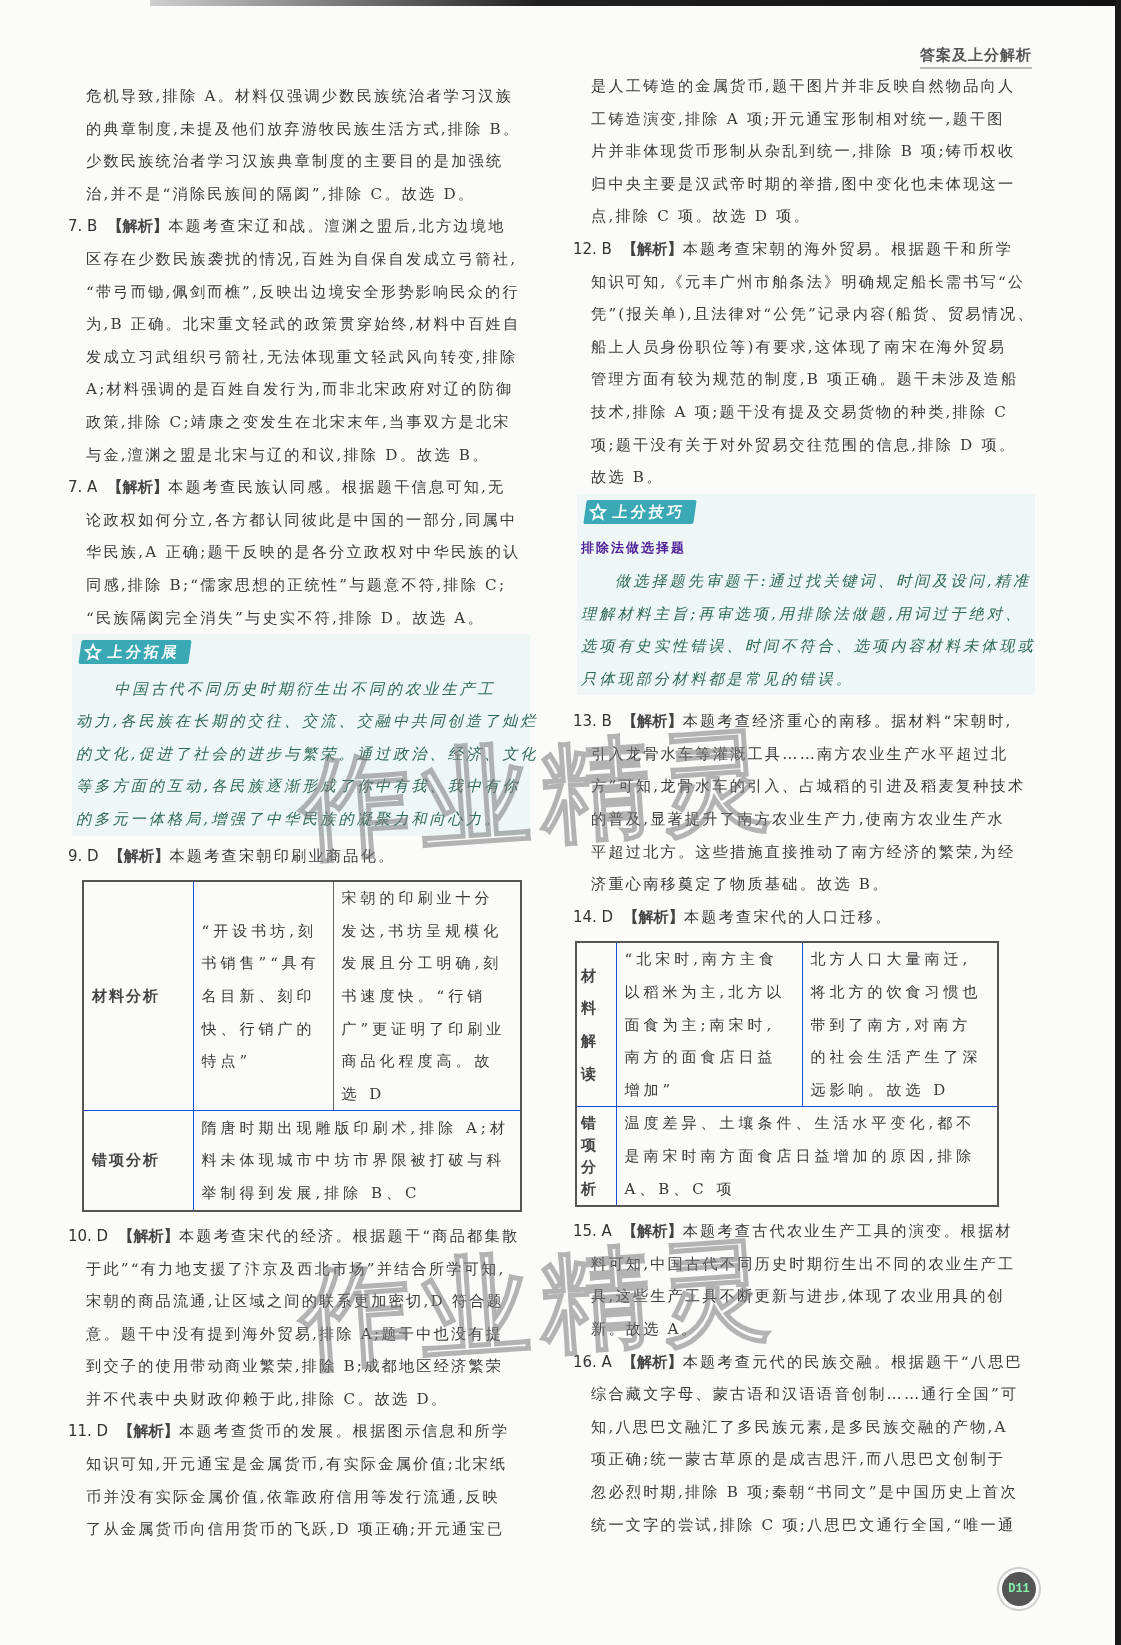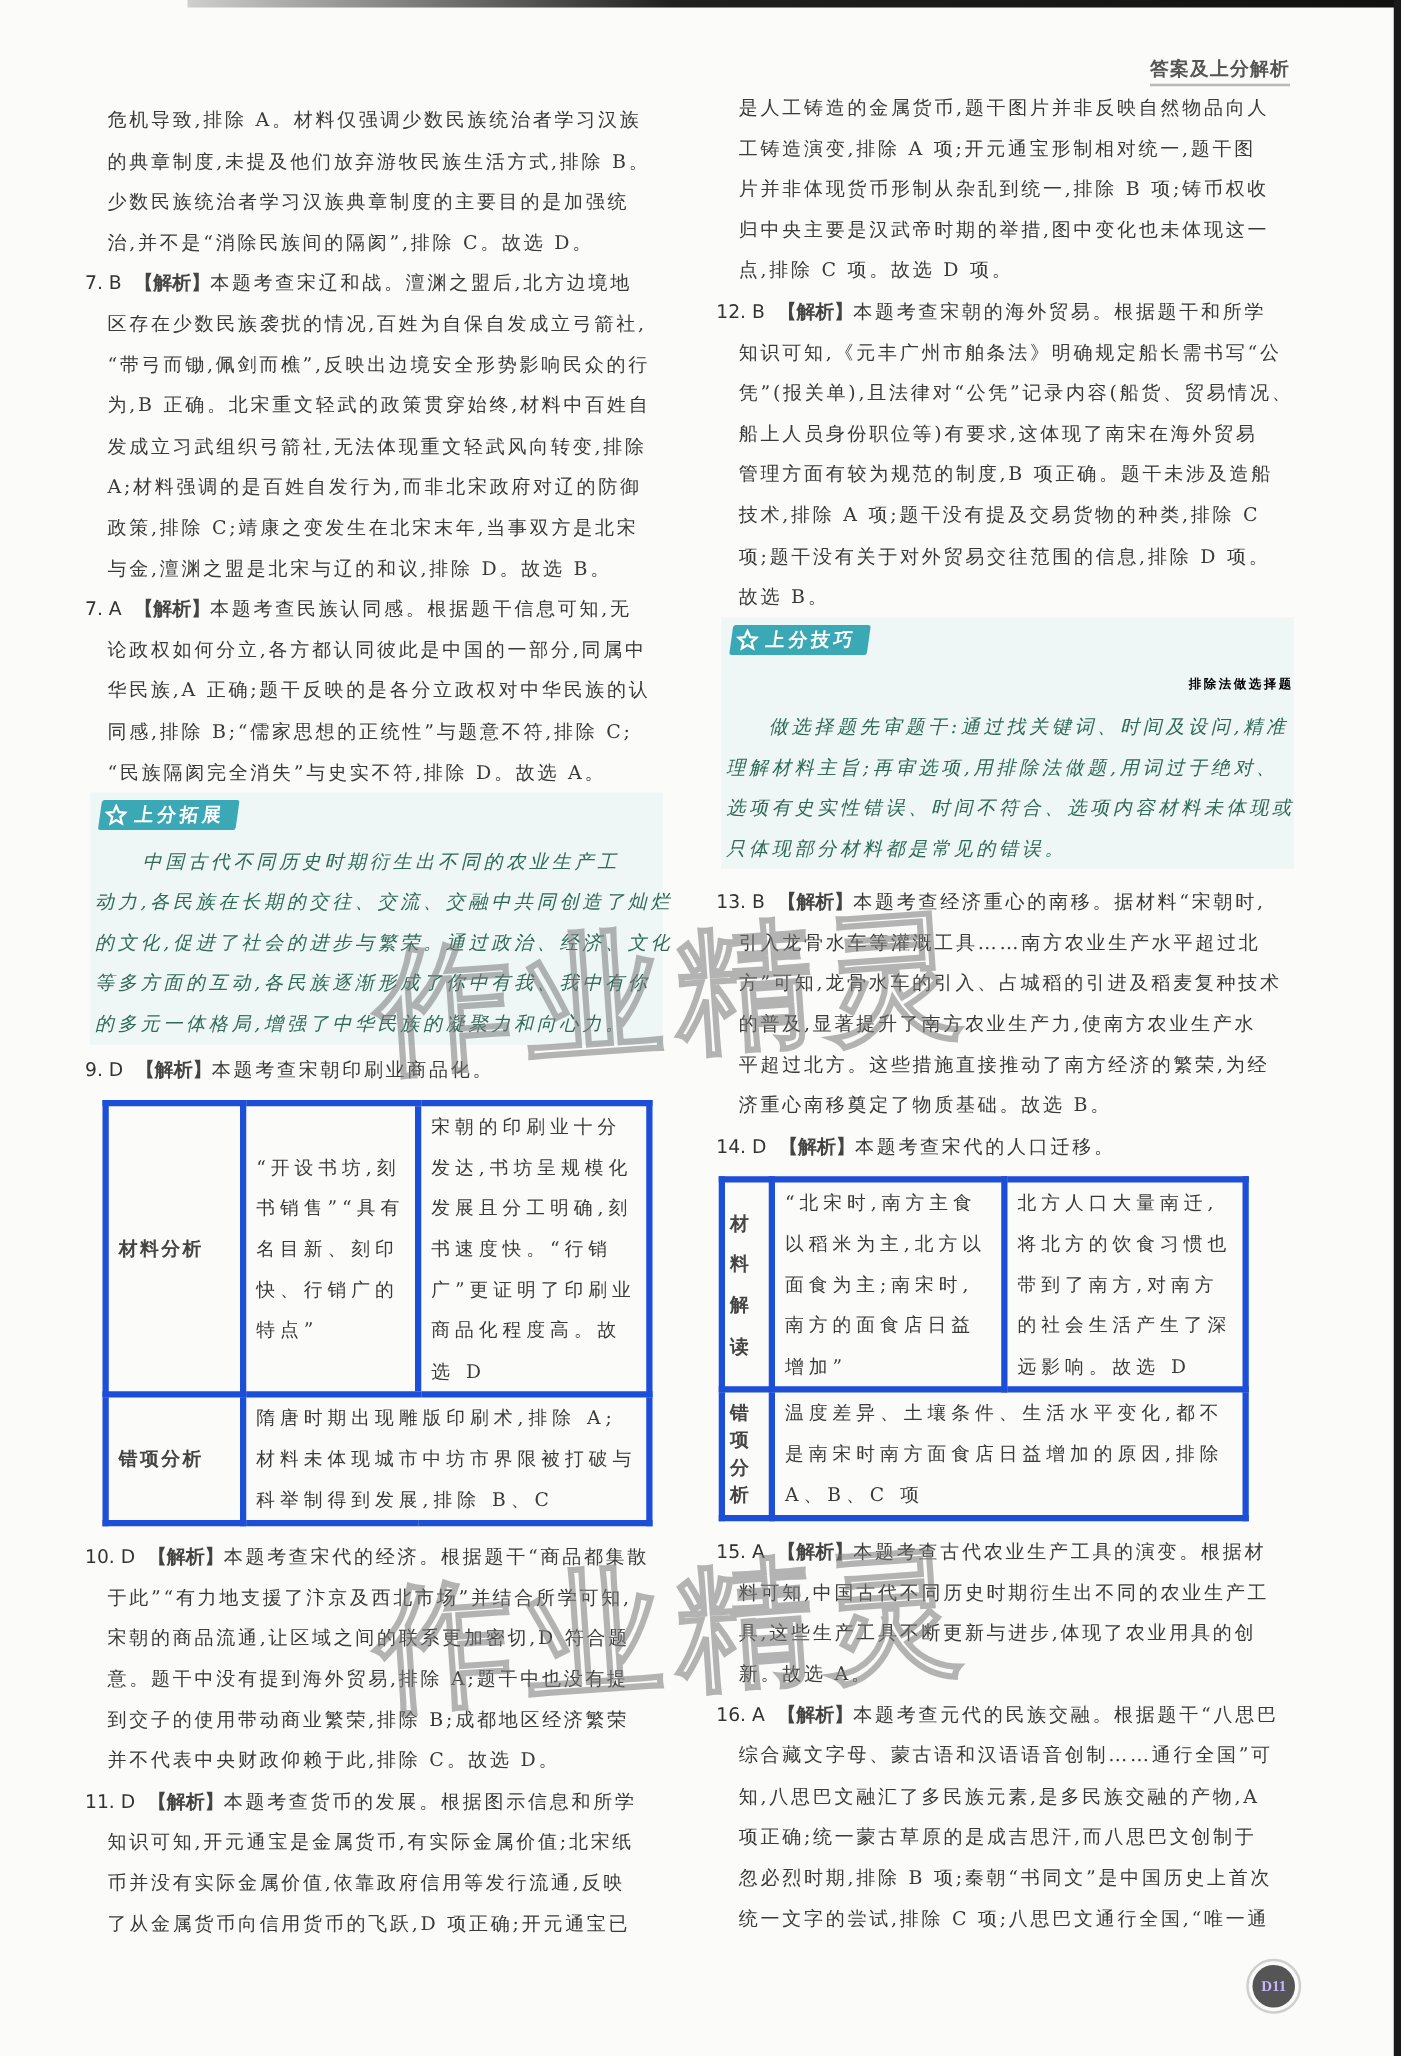--- a/index.html
+++ b/index.html
@@ -34,32 +34,32 @@
   .sub { padding-left: 16px; }
   .badge {
     display: inline-flex; align-items: center; height: 24px; padding: 0 10px 0 4px;
     background: #3aa8b5; color: #fff; font-family: "DejaVu Sans", sans-serif;
     font-weight: bold; font-size: 15px; letter-spacing: 3px;
     transform: skewX(-8deg); border-radius: 2px; margin: 6px 0 2px 4px;
   }
   .badge .star { width: 18px; height: 18px; margin-right: 6px; transform: skewX(8deg); }
   .tip-box { background: #eef6f6; margin-left: 2px; padding-left: 4px; }
   .tip-text { color: #2f6a55; font-style: italic; letter-spacing: 3px; white-space: nowrap; }
-  .tip-title { text-align: right; font-family: "DejaVu Sans", sans-serif; font-weight: bold; font-size: 10px; color: #000000; letter-spacing: 2px; }
+  .tip-title { text-align: left; font-family: "DejaVu Sans", sans-serif; font-weight: bold; font-size: 13px; color: #4c1d95; letter-spacing: 2px; }
   table.ana { border-collapse: collapse; border: 2px solid #555; font-size: 15px; line-height: 32.6px; }
-  table.ana td { border: 5px solid #1d4ed8; vertical-align: middle; padding: 0 8px; }
+  table.ana td { border: 1px solid #1d4ed8; vertical-align: middle; padding: 0 8px; }
   table.ana td.lbl { font-family: "DejaVu Sans", sans-serif; font-weight: bold; color: #444; text-align: left; letter-spacing: 2px; }
   .cell-text { letter-spacing: 4px; }
   .page-num {
     position: absolute; left: 997px; top: 1567px; width: 44px; height: 44px; border-radius: 50%;
     border: 2px solid #cfcfcf; display: flex; align-items: center; justify-content: center;
   }
   .page-num span {
-    width: 34px; height: 34px; border-radius: 50%; background: #555; color: #c4b5fd;
-    font-family: Liberation Serif, serif; font-weight: bold; font-size: 12px;
+    width: 34px; height: 34px; border-radius: 50%; background: #555; color: #86efac;
+    font-family: Liberation Mono, monospace; font-weight: bold; font-size: 12px;
     display: flex; align-items: center; justify-content: center;
   }
   .wm { position: absolute; font-family: "DejaVu Sans", sans-serif; font-weight: bold; color: transparent;
         -webkit-text-stroke: 1.5px rgba(120,120,120,0.55); pointer-events: none; letter-spacing: 10px; }
 </style>
 </head>
 <body>
 
 <div class="top-shadow"></div>
 <div class="right-edge"></div>

